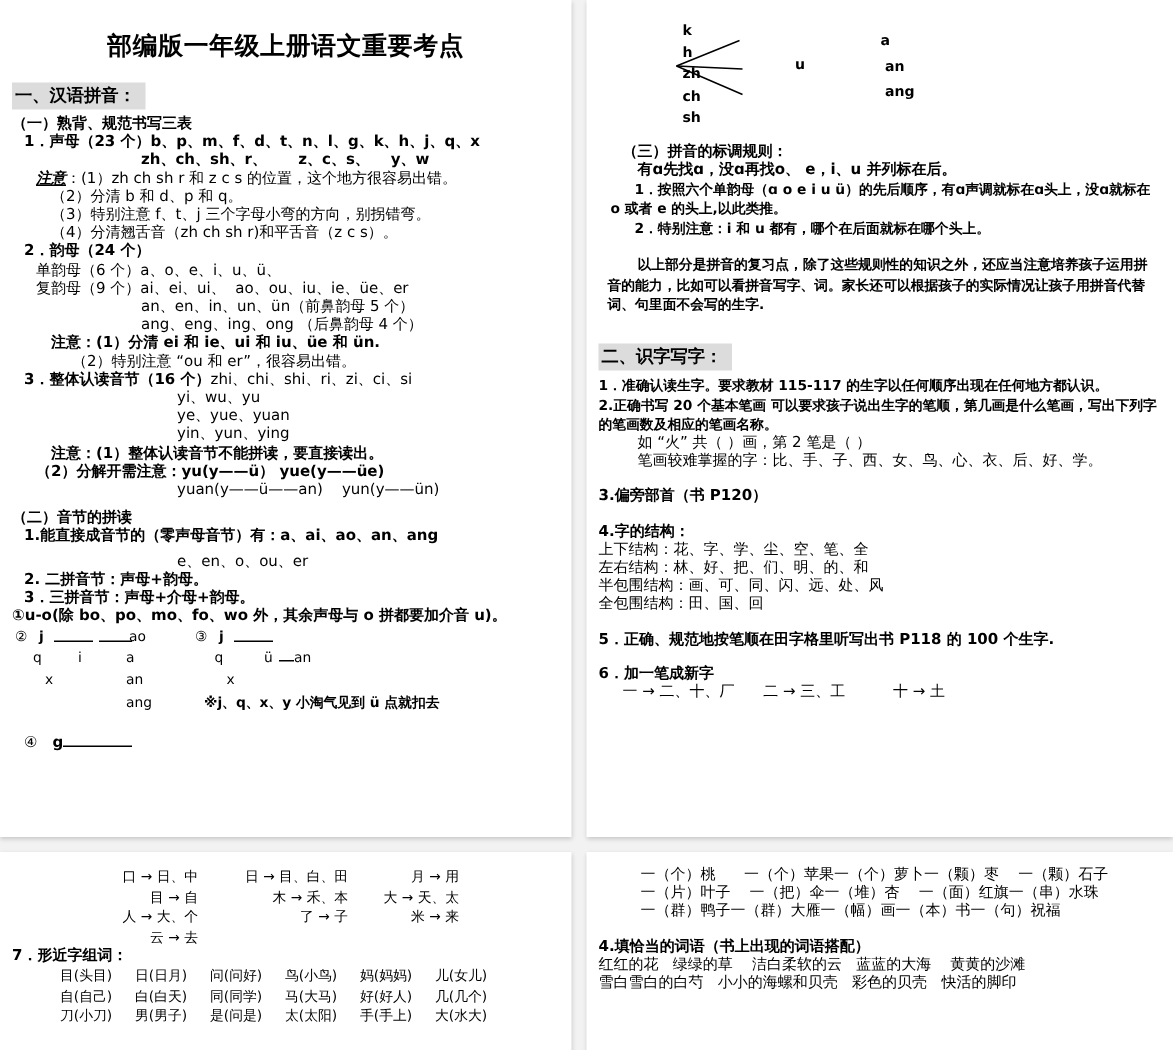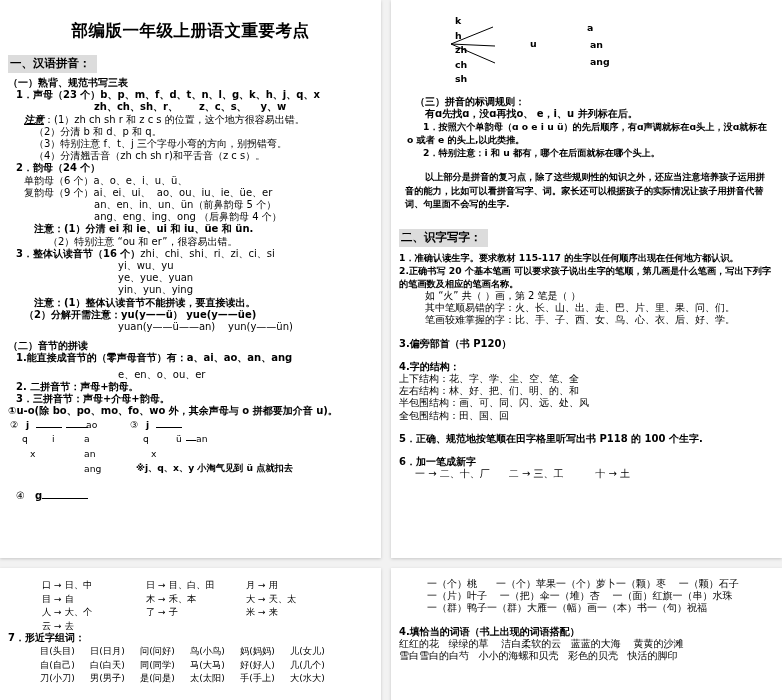--- a/index.html
+++ b/index.html
@@ -223,21 +223,20 @@
       <div class="para" style="padding-left:6px; text-indent:20px;">以上部分是拼音的复习点，除了这些规则性的知识之外，还应当注意培养孩子运用拼音的能力，比如可以看拼音写字、词。家长还可以根据孩子的实际情况让孩子用拼音代替词、句里面不会写的生字.</div>
 
       <div class="sp-l"></div>
       <div class="sec-head-wrap">
         <span class="sec-head">二、识字写字：</span>
       </div>
 
       <div class="wrapline">1．准确认读生字。要求教材 115-117 的生字以任何顺序出现在任何地方都认识。</div>
       <div class="wrapline">2.正确书写 20 个基本笔画      可以要求孩子说出生字的笔顺，第几画是什么笔画，写出下列字的笔画数及相应的笔画名称。</div>
       <div class="ln i3">如 “火” 共（ ）画，第 2 笔是（ ）</div>
-      <div class="ln i3">其中笔顺易错的字：火、长、山、出、走、巴、片、里、果、问、们。</div>
       <div class="ln i3">笔画较难掌握的字：比、手、子、西、女、鸟、心、衣、后、好、学。</div>
 
       <div class="sp-l"></div>
       <div class="ln b">3.偏旁部首（书 P120）</div>
 
       <div class="sp-l"></div>
       <div class="ln b">4.字的结构：</div>
       <div class="ln">上下结构：花、字、学、尘、空、笔、全</div>
       <div class="ln">左右结构：林、好、把、们、明、的、和</div>
       <div class="ln">半包围结构：画、可、同、闪、远、处、风</div>
@@ -247,21 +246,21 @@
       <div class="ln b">5．正确、规范地按笔顺在田字格里听写出书 P118 的 100 个生字.</div>
 
       <div class="sp-l"></div>
       <div class="ln b">6．加一笔成新字</div>
       <div class="ln i2">一 → 二、十、厂      二 → 三、工          十 → 土</div>
     </div>
   </div>
 
   <div class="panel p-bl">
     <div class="inner-b">
-      <table class="glyph" style="margin-left:32px;">
+      <table class="glyph" style="margin-left:22px;text-align:right;">
         <tbody>
             <tr>
               <td style="min-width: 100px;">口 → 日、中</td>
               <td style="min-width: 96px;">日 → 目、白、田</td>
               <td style="min-width: 70px;">月 → 用</td>
             </tr>
             <tr>
               <td style="min-width: 100px;">目 → 自</td>
               <td style="min-width: 96px;">木 → 禾、本</td>
               <td style="min-width: 70px;">大 → 天、太</td>

